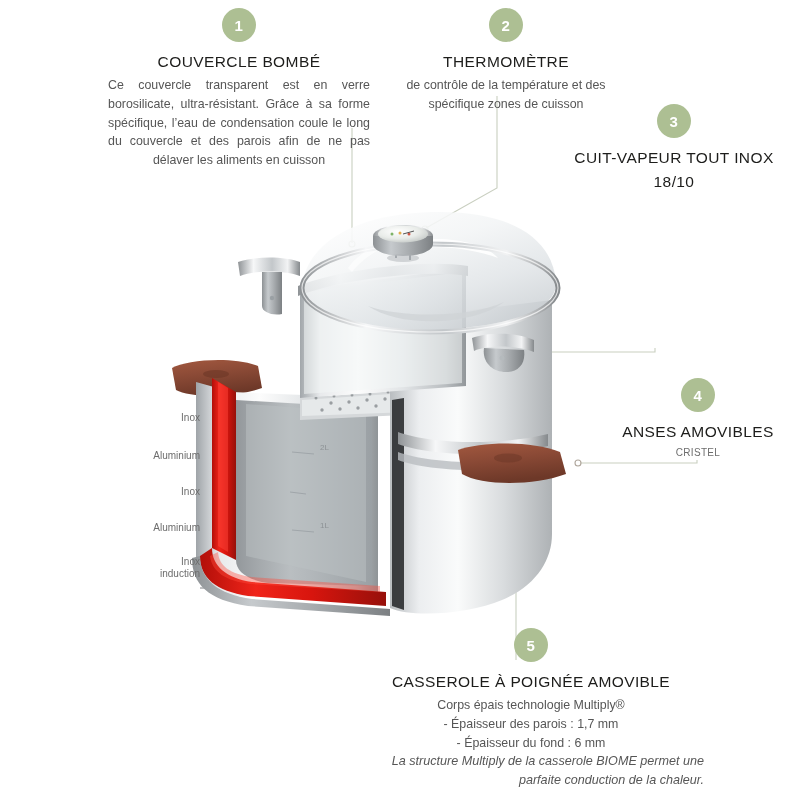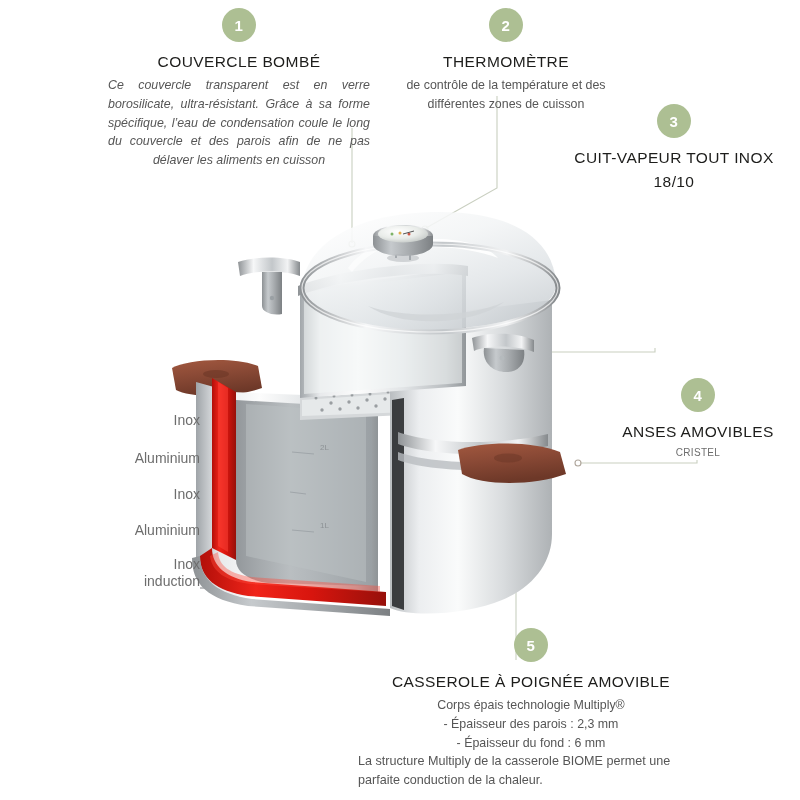--- a/index.html
+++ b/index.html
@@ -31,37 +31,37 @@
     letter-spacing: 0.4px; line-height: 1.25;
     margin-bottom: 5px;
   }
   .c-sub {
     font-size: 10px; color: #6d6d6d; letter-spacing: 0.3px;
     line-height: 1.3; margin-bottom: 3px;
   }
   .c-body {
     font-size: 12.4px; color: #565656; line-height: 1.5;
   }
-  .c-body.justify { text-align: justify; text-align-last: center; font-style: italic; }
+  .c-body.justify { text-align: justify; text-align-last: center; }
 
   #callout-1 { left: 108px; top: 8px;  width: 262px; }
   #callout-2 { left: 398px; top: 8px;  width: 216px; }
   #callout-3 { left: 556px; top: 104px; width: 236px; }
   #callout-4 { left: 600px; top: 378px; width: 196px; }
   #callout-5 { left: 338px; top: 628px; width: 386px; }
 
   .final-note {
     position: absolute; left: 358px; top: 752px; width: 346px;
-    text-align: left; font-size: 12.6px; color: #565656; line-height: 1.5;
+    text-align: right; font-size: 12.6px; color: #565656; line-height: 1.5; font-style: italic;
   }
 
   
   .layer-label {
     position: absolute; text-align: right;
-    font-size: 14px; color: #6d6d6d; line-height: 1.22;
+    font-size: 10px; color: #6d6d6d; line-height: 1.22;
   }
 
   
   #art { position: absolute; left: 0; top: 0; width: 800px; height: 800px; }
 </style>
 </head>
 <body>
 
 <div id="page">
 
@@ -292,40 +292,40 @@
 
   <div class="callout" id="callout-1">
     <div class="badge">1</div>
     <div class="c-title">COUVERCLE BOMBÉ</div>
     <div class="c-body justify">Ce couvercle transparent est en verre borosilicate, ultra-résistant. Grâce à sa forme spécifique, l’eau de condensation coule le long du couvercle et des parois afin de ne pas délaver les aliments en cuisson</div>
   </div>
 
   <div class="callout" id="callout-2">
     <div class="badge">2</div>
     <div class="c-title">THERMOMÈTRE</div>
-    <div class="c-body">de contrôle de la température et des différentes  zones de cuisson</div>
+    <div class="c-body">de contrôle de la température et des spécifique  zones de cuisson</div>
   </div>
 
   <div class="callout" id="callout-3">
     <div class="badge">3</div>
     <div class="c-title">CUIT-VAPEUR TOUT INOX</div>
     <div class="c-title">18/10</div>
   </div>
 
   <div class="callout" id="callout-4">
     <div class="badge">4</div>
     <div class="c-title">ANSES AMOVIBLES</div>
     <div class="c-sub">CRISTEL</div>
   </div>
 
   <div class="callout" id="callout-5">
     <div class="badge">5</div>
     <div class="c-title">CASSEROLE À POIGNÉE AMOVIBLE</div>
     <div class="c-body">Corps épais technologie Multiply®</div>
-    <div class="c-body">- Épaisseur des parois : 2,3 mm</div>
+    <div class="c-body">- Épaisseur des parois : 1,7 mm</div>
     <div class="c-body">- Épaisseur du fond : 6 mm</div>
   </div>
 
   <div class="final-note">La structure Multiply de la casserole BIOME permet une parfaite conduction de la chaleur.</div>
 
   <div class="layer-label" style="left:100px; top:412px; width:100px;">
     <div>Inox</div>
   </div>
   <div class="layer-label" style="left:90px; top:450px; width:110px;">
     <div>Aluminium</div>

